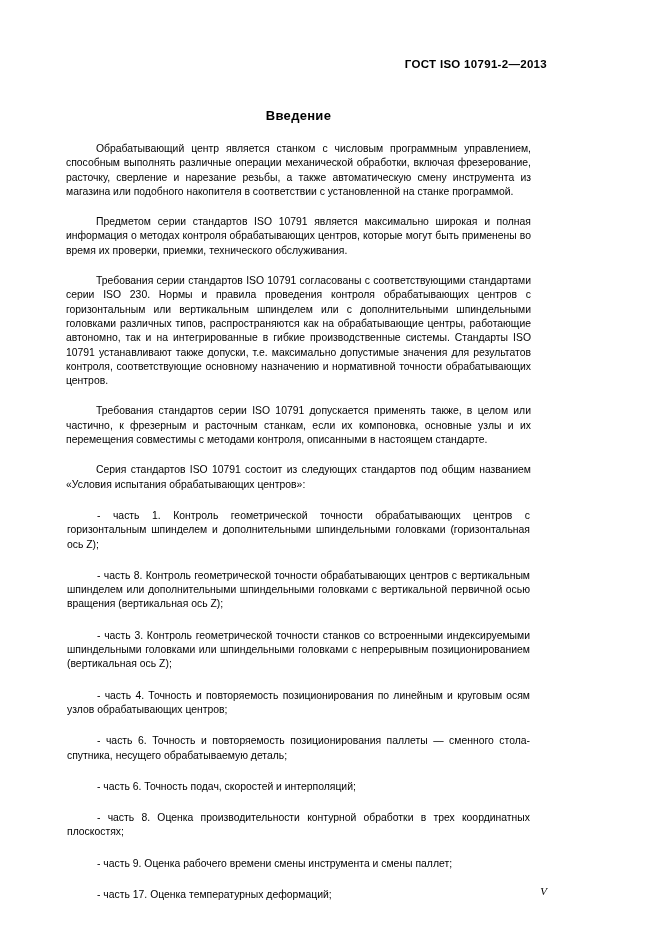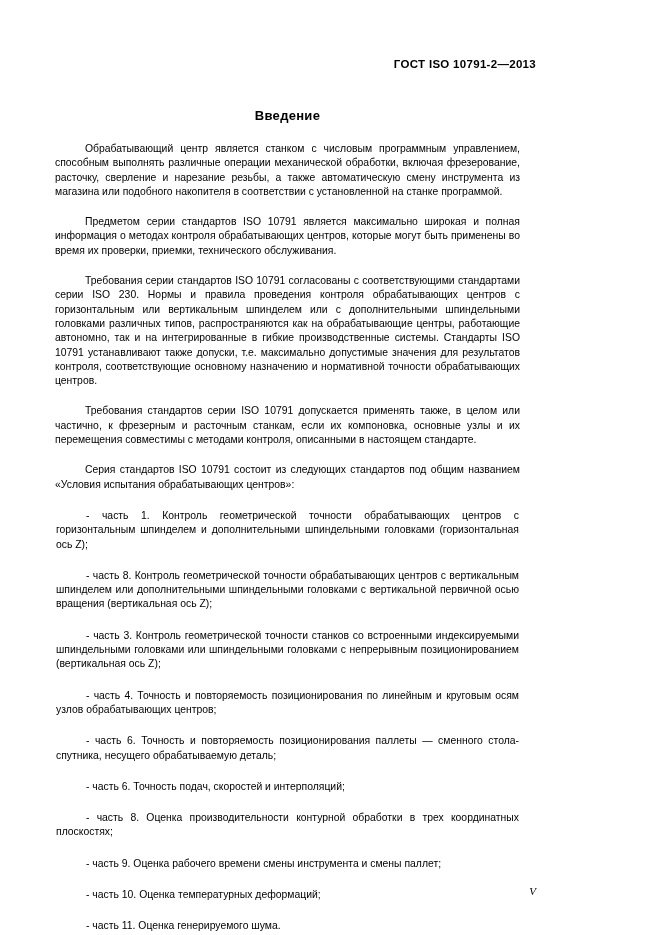--- a/index.html
+++ b/index.html
@@ -10,21 +10,21 @@
   body {
     width: 661px;
     height: 935px;
     font-family: "Liberation Sans", sans-serif;
     color: #000000;
     position: relative;
     overflow: hidden;
   }
   .page {
     position: absolute;
-    left: 3px;
+    left: 14px;
     top: 0;
     width: 595px;
     height: 935px;
     box-sizing: border-box;
     padding: 58px 62px 30px 36px;
   }
   .header {
     text-align: right;
     font-size: 11.5px;
     font-weight: bold;
@@ -85,19 +85,18 @@
     <p class="para">Серия стандартов ISO 10791 состоит из следующих стандартов под общим названием «Условия испытания обрабатывающих центров»:</p>
 
     <p class="item">- часть 1. Контроль геометрической точности обрабатывающих центров с горизонтальным шпинделем и дополнительными шпиндельными головками (горизонтальная ось Z);</p>
     <p class="item">- часть 8. Контроль геометрической точности обрабатывающих центров с вертикальным шпинделем или дополнительными шпиндельными головками с вертикальной первичной осью вращения (вертикальная ось Z);</p>
     <p class="item">- часть 3. Контроль геометрической точности станков со встроенными индексируемыми шпиндельными головками или шпиндельными головками с непрерывным позиционированием (вертикальная ось Z);</p>
     <p class="item">- часть 4. Точность и повторяемость позиционирования по линейным и круговым осям узлов обрабатывающих центров;</p>
     <p class="item">- часть 6. Точность и повторяемость позиционирования паллеты — сменного стола-спутника, несущего обрабатываемую деталь;</p>
     <p class="item">- часть 6. Точность подач, скоростей и интерполяций;</p>
     <p class="item">- часть 8. Оценка производительности контурной обработки в трех координатных плоскостях;</p>
     <p class="item">- часть 9. Оценка рабочего времени смены инструмента и смены паллет;</p>
-    <p class="item">- часть 10. Оценка температурных деформаций;</p>
-    <p class="item">- часть 11. Оценка генерируемого шума.</p>
+    <p class="item">- часть 17. Оценка температурных деформаций;</p>
   </div>
 
   <div class="footer">V</div>
 
 </div>
 
 </body></html>

